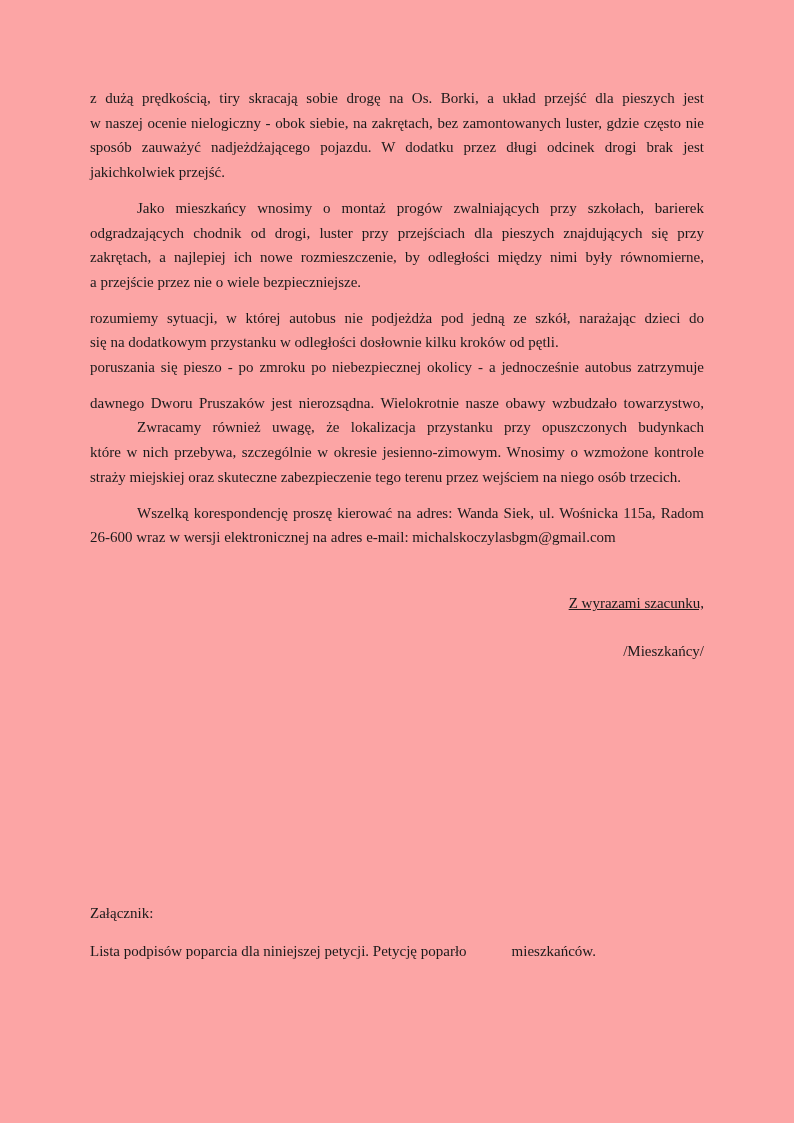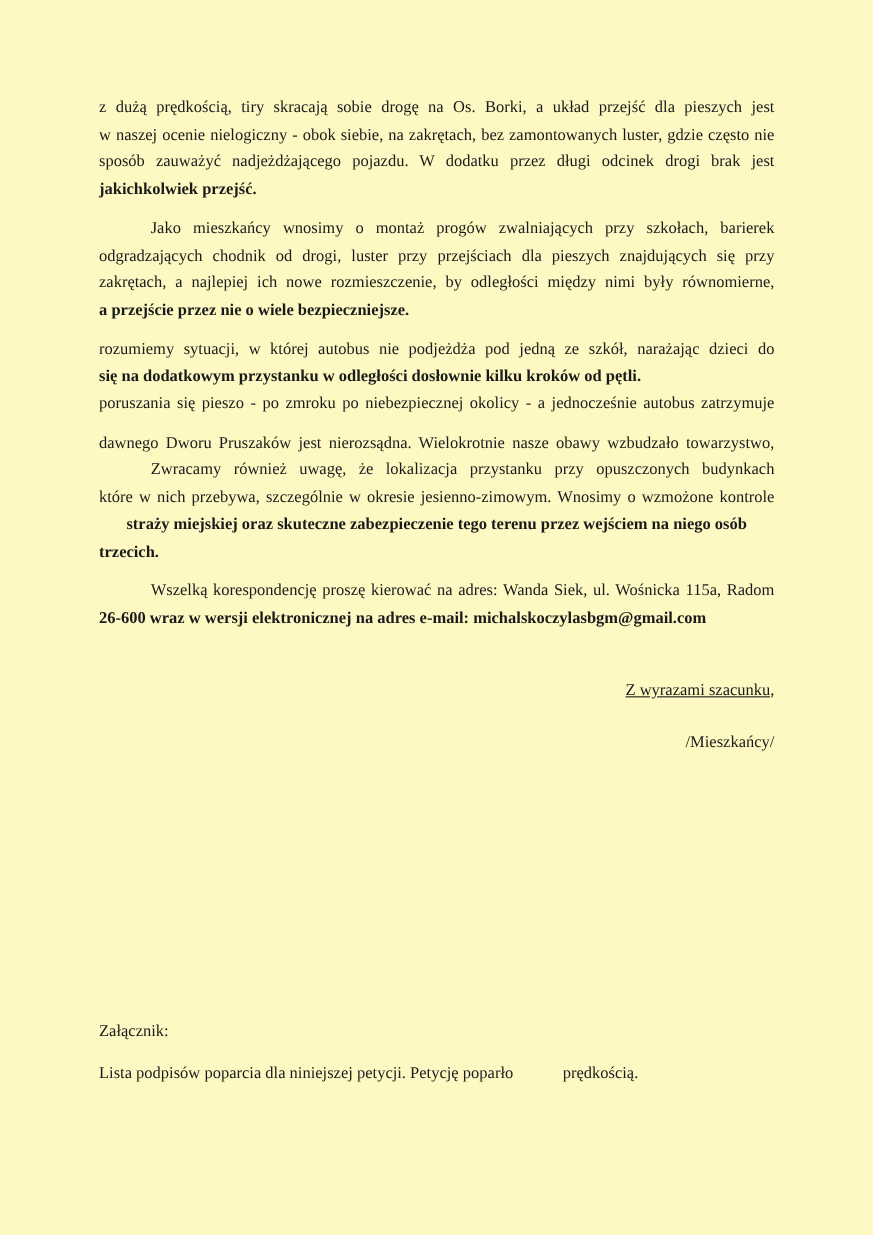--- a/index.html
+++ b/index.html
@@ -5,41 +5,40 @@
   html, body {
     margin: 0;
     padding: 0;
     background: #ffffff;
   }
   .page {
     position: relative;
     width: 794px;
     height: 1123px;
     margin: 0 auto;
-    background: #fef9c3;
+    background: #fca5a5;
     box-sizing: border-box;
     padding: 86px 90px 0 90px;
     color: #1a1a1a;
     font-family: "Liberation Serif", "DejaVu Serif", serif;
     font-size: 15px;
     line-height: 24.7px;
     overflow: hidden;
   }
   .para {
     margin: 0 0 11px 0;
   }
   .line {
     display: block;
     text-align: justify;
     text-align-last: justify;
   }
   .line.last {
     text-align: center;
     text-align-last: left;
-    font-weight: bold;
   }
   .line.indent {
     text-indent: 47px;
   }
   .closing {
     text-align: right;
   }
   .closing-salutation {
     margin-top: 41px;
     text-decoration: underline;
@@ -93,16 +92,16 @@
   <div class="para">
     <span class="line indent">Wszelką korespondencję proszę kierować na adres: Wanda Siek, ul. Wośnicka 115a, Radom</span>
     <span class="line last">26-600 wraz w wersji elektronicznej na adres e-mail: michalskoczylasbgm@gmail.com</span>
   </div>
 
   <div class="closing closing-salutation">Z wyrazami szacunku,</div>
   <div class="closing closing-signature">/Mieszkańcy/</div>
 
   <div class="attachment-label">Załącznik:</div>
   <div class="attachment-line">
-    <span>Lista podpisów poparcia dla niniejszej petycji. Petycję poparło</span><span class="count-gap"></span><span>prędkością.</span>
+    <span>Lista podpisów poparcia dla niniejszej petycji. Petycję poparło</span><span class="count-gap"></span><span>mieszkańców.</span>
   </div>
 
 </div>
 
 </body></html>

